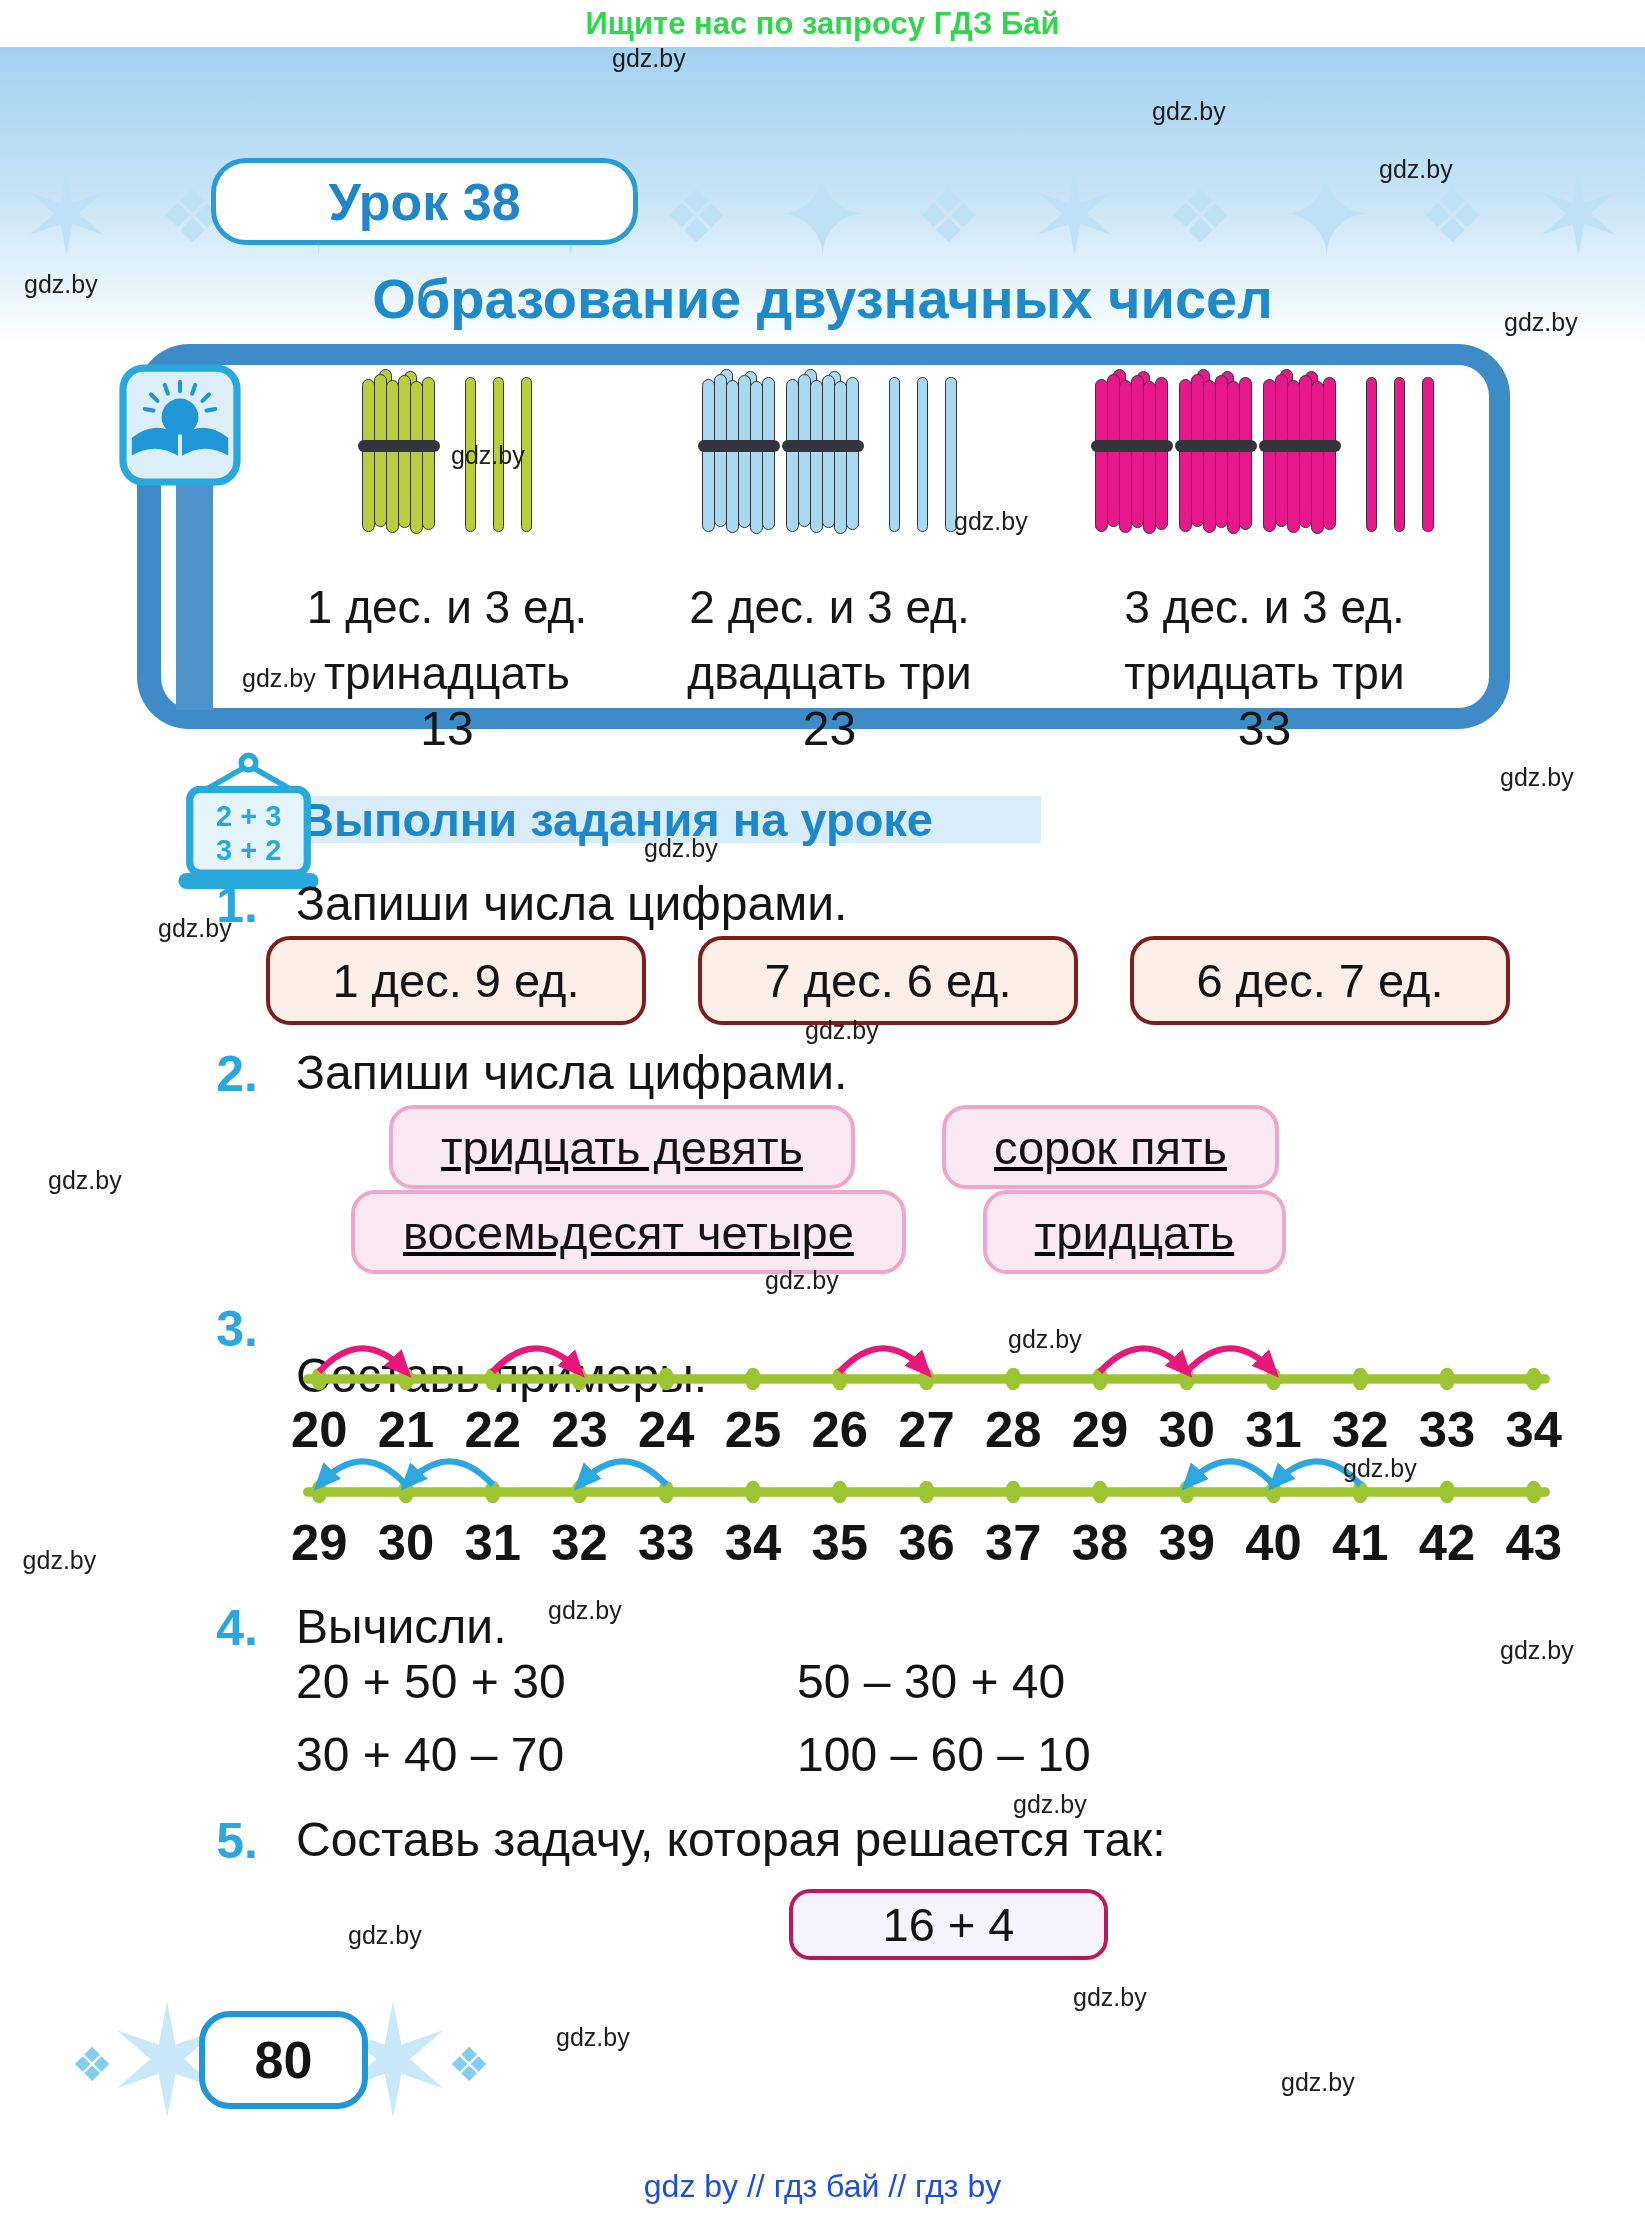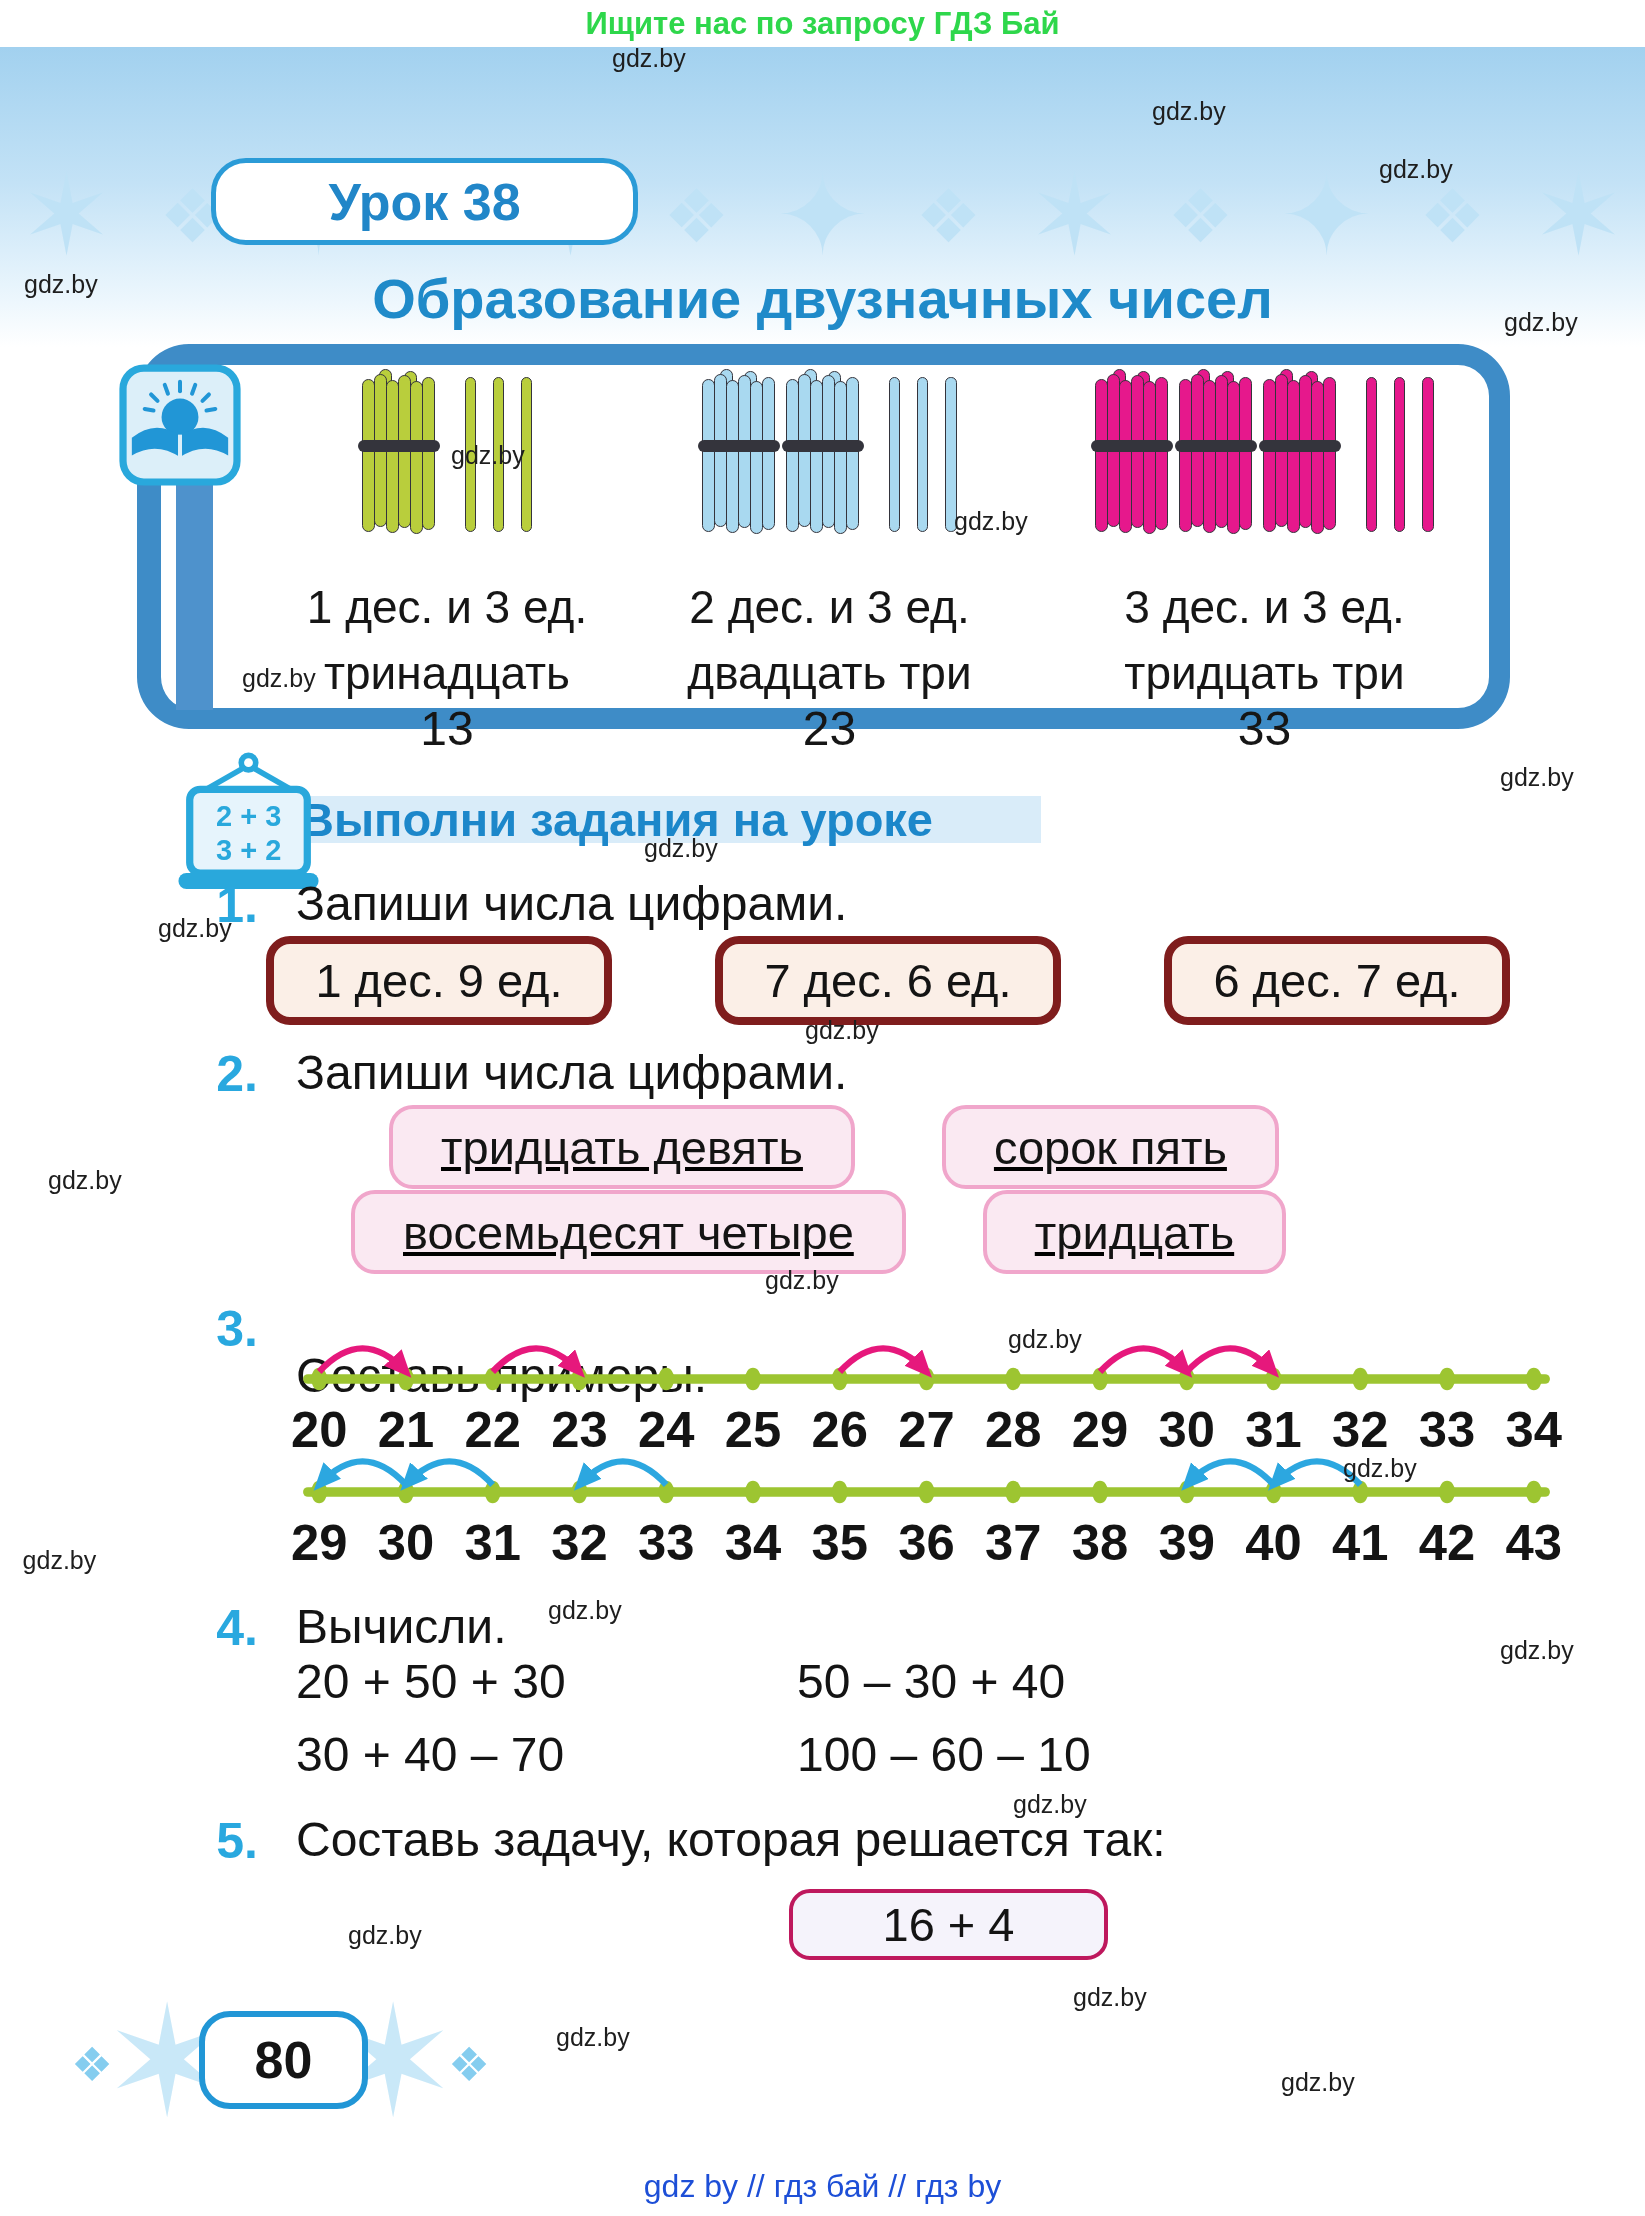--- a/index.html
+++ b/index.html
@@ -33,21 +33,21 @@
   .cap.l1{top:171px;} .cap.l2{top:237px;} .cap.num{top:292px;font-size:48px;}
   .strip{position:absolute;left:278px;top:796px;width:763px;height:47px;background:#D9ECF9;z-index:0;}
   .heading-text{position:absolute;left:300px;top:792px;font-size:47px;font-weight:bold;color:#1C87CA;z-index:1;}
   .board-icon{position:absolute;left:172px;top:752px;width:153px;height:147px;z-index:2;}
   .bline{position:absolute;left:17.7px;width:118px;text-align:center;color:#29A8DC;font-weight:bold;font-size:29px;}
   .tnum{position:absolute;left:184px;width:74px;text-align:right;font-size:50px;font-weight:bold;color:#29A8DF;z-index:2;}
   .ttext{position:absolute;left:296px;font-size:48px;color:#141414;z-index:2;}
   .t1row{position:absolute;left:266px;top:936px;width:1244px;display:flex;justify-content:space-between;z-index:2;}
   .box{box-sizing:border-box;display:flex;align-items:center;justify-content:center;
         font-size:47px;color:#141414;border-radius:24px;}
-  .peach{background:#FBEFE7;border:8px solid #7f1d1d;width:346px;height:89px;}
+  .peach{background:#FBEFE7;border:4px solid #7f1d1d;width:380px;height:89px;}
   .t2row{position:absolute;display:flex;z-index:2;text-decoration:underline;}
   .pinkbox{background:#FAE9F2;border:4px solid #F0A6CB;height:84px;padding:0 48px;}
   .nl{position:absolute;left:266px;width:1321px;height:141px;z-index:2;}
   .nl svg{overflow:visible;}
   .t4grid{position:absolute;left:296px;top:1657px;display:grid;grid-template-columns:501px auto;
         row-gap:22.6px;font-size:48px;color:#141414;line-height:1.05;z-index:2;}
   .lavbox{position:absolute;left:789px;top:1889px;width:319px;height:71px;background:#F5F3FB;
         border:4px solid #be185d;border-radius:21px;display:flex;align-items:center;justify-content:center;
         font-size:47px;color:#141414;box-sizing:border-box;z-index:2;}
   .page-badge{position:absolute;left:199px;top:2011px;width:169px;height:98px;background:#fff;

